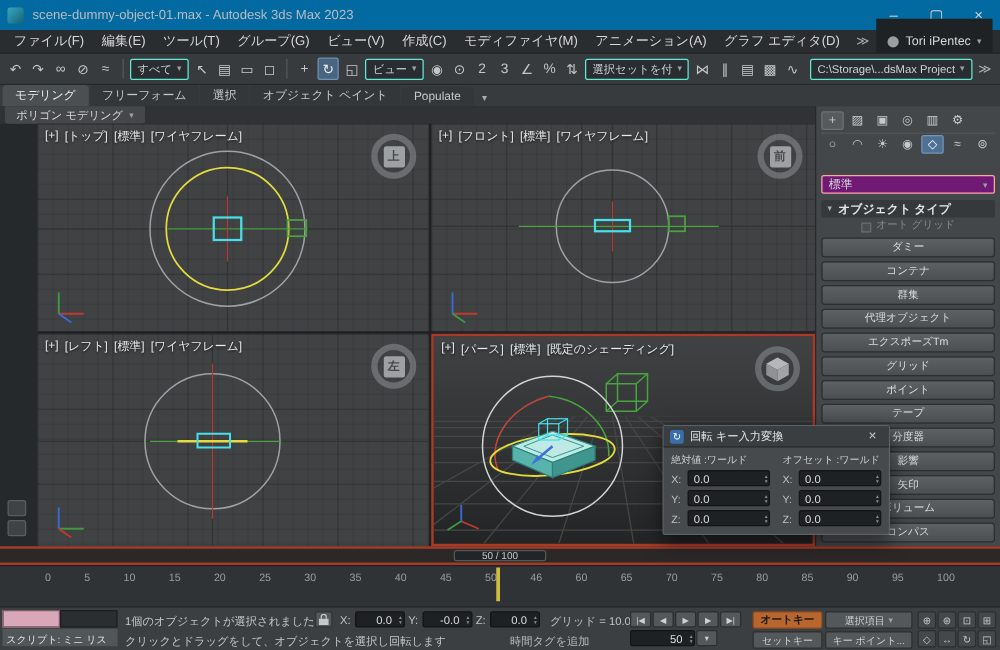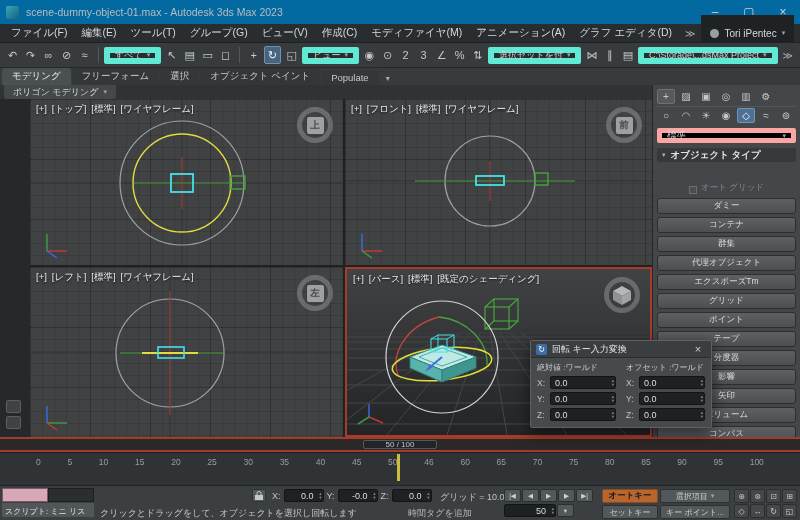--- a/index.html
+++ b/index.html
@@ -23,21 +23,21 @@
   .user-area{margin-left:auto;display:flex;align-items:center;gap:5px;background:#1f2224;height:100%;padding:18px 9px;font-size:10px;color:#d6d8da;white-space:nowrap}
   .user-icon{width:9px;height:9px;border-radius:50%;background:#9aa0a2}
   .workspace{display:flex;align-items:center;gap:4px;padding:0 8px;font-size:9.5px;color:#c0c3c5;white-space:nowrap}
 
   
   .toolbar{position:absolute;top:43px;left:0;right:0;height:25px;background:#373b3d;border-bottom:1px solid #26292b;display:flex;align-items:center;gap:2px;padding:0 4px;overflow:hidden}
   .tb-group{display:flex;gap:1px}
   .tb-icon{width:17px;height:18px;display:flex;align-items:center;justify-content:center;color:#c3c7c9;font-size:11px;border-radius:2px;flex:none}
   .tb-icon.active{background:#49647e;border:1px solid #6d93b4;color:#eaf2fa}
   .tb-sep{width:1px;height:16px;background:#54585a;margin:0 3px;flex:none}
-  .tb-dd{height:17px;background:#2a2d2f;border:6px solid #5eead4;border-radius:2px;display:flex;align-items:center;gap:4px;padding:0 5px;font-size:9px;color:#d0d3d5;white-space:nowrap;flex:none}
+  .tb-dd{height:17px;background:#2a2d2f;border:1px solid #5eead4;border-radius:2px;display:flex;align-items:center;gap:4px;padding:0 5px;font-size:9px;color:#d0d3d5;white-space:nowrap;flex:none}
   .tb-right{position:absolute;right:0;top:0;height:100%;background:#373b3d;display:flex;align-items:center;gap:3px;padding:0 5px}
   .tb-overflow{color:#b0b3b5;padding:0 2px}
 
   
   .ribbon{position:absolute;top:68px;left:0;right:0;height:17px;background:#373b3d;display:flex;align-items:flex-end;padding-left:2px}
   .ribbon-tabs{display:flex;gap:1px;align-items:flex-end}
   .ribbon-tabs .tab{padding:2px 10px 2px;font-size:9.5px;color:#c6c9cb;background:#33373a;border-radius:3px 3px 0 0;white-space:nowrap}
   .ribbon-tabs .tab:first-of-type{background:#4a4f52;color:#ededee}
   .ribbon-extra{color:#a9acae;padding:0 7px 2px;font-size:8px}
   .substrip{position:absolute;top:85px;left:0;right:0;height:14px;background:#2f3335}
@@ -60,25 +60,25 @@
   .layout-tab{width:15px;height:13px;background:#3f4346;border:1px solid #5a5e61;border-radius:2px}
 
   
   .command-panel{position:absolute;left:652px;top:85px;width:148px;height:352px;background:#43474a;border-left:1px solid #26292b;padding:3px 4px}
   .cp-tabs,.cp-cats{display:flex;gap:2px;align-items:center}
   .cp-tabs{height:16px}
   .cp-cats{height:18px;border-top:1px solid #53575a;margin-top:2px}
   .cp-tab,.cp-cat{width:18px;height:15px;display:flex;align-items:center;justify-content:center;color:#c6c9cb;font-size:10px;border-radius:2px}
   .cp-tabs span:first-of-type{background:#565a5d;border:1px solid #6e7275}
   .cp-cats span:nth-of-type(5){background:#4e7094;border:1px solid #7295b5;color:#eef4fa}
-  .cp-dd{margin-top:4px;height:15px;background:#000000;border:5px solid #fca5a5;border-radius:2px;display:flex;align-items:center;padding:0 5px;font-size:9.5px;color:#d6d8da}
+  .cp-dd{margin-top:16px;height:15px;background:#701a75;border:1px solid #fca5a5;border-radius:2px;display:flex;align-items:center;padding:0 5px;font-size:9.5px;color:#d6d8da}
   .cp-dd .caret{margin-left:auto}
   .rollout{margin-top:5px;height:14px;background:#35393c;border-radius:2px;display:flex;align-items:center;gap:5px;padding:0 5px;font-size:9.5px;font-weight:bold;color:#e2e4e6;white-space:nowrap}
   .roll-arrow{font-size:7px;color:#aeb1b3}
-  .autogrid{margin-top:20px;display:flex;align-items:flex-end;gap:4px;justify-content:center;font-size:8.5px;color:#85898c}
+  .autogrid{margin-top:0;display:flex;align-items:flex-end;gap:4px;justify-content:center;font-size:8.5px;color:#85898c}
   .cbox{width:8px;height:8px;border:1px solid #6a6e71;background:#4a4e51}
   .helper-grid{margin-top:4px;display:grid;grid-template-columns:1fr;gap:3px 4px}
   .helper-btn{height:16px;background:linear-gradient(#5d6164,#4b4f52);border:1px solid #2c2f31;border-radius:3px;color:#dcdee0;font-size:8.5px;display:flex;align-items:center;justify-content:center;white-space:nowrap;overflow:hidden;font-family:inherit}
   .name-row{margin-top:6px;display:flex;gap:4px;align-items:center}
   .name-field{flex:1;height:15px;background:#1e2122;border:1px solid #121415;border-radius:2px;color:#e4e6e8;font-size:9.5px;display:flex;align-items:center;padding-left:4px}
   .color-swatch{width:16px;height:13px;background:#a6c45e;border:1px solid #121415;border-radius:2px}
 
   
   .timeslider{position:absolute;top:437px;left:0;width:800px;height:15px;background:#2d2828;border-top:2px solid #a23b28;border-bottom:2px solid #a23b28}
   .ts-handle{position:absolute;left:363px;top:1px;width:74px;height:9px;background:#222527;border:1px solid #53585a;border-radius:2px;color:#c6c9cb;font-size:8px;line-height:7px;text-align:center;white-space:nowrap}
@@ -496,20 +496,21 @@
   <div class="statusbar">
     <div class="mini-listener">
       <div class="ml-row1">
         <span class="ml-pink"></span>
         <span class="ml-dark"></span>
       </div>
       <div class="ml-row2">
         <span>スクリプト: ミニ リス</span>
       </div>
     </div>
+    <span class="sel-msg">1個のオブジェクトが選択されました</span>
     <span class="lock-btn">
       <svg width="8" height="9" viewBox="0 0 8 9">
         <rect y="4" width="8" height="5" fill="#c6c9cb"></rect>
         <path d="M2,4 V2.5 A2,2 0 0 1 6,2.5 V4" fill="none" stroke="#c6c9cb"></path>
       </svg>
     </span>
     <div class="coords">
       <span class="coord-label">X:</span>
       <span class="coord-field">
           <span>0.0</span>

